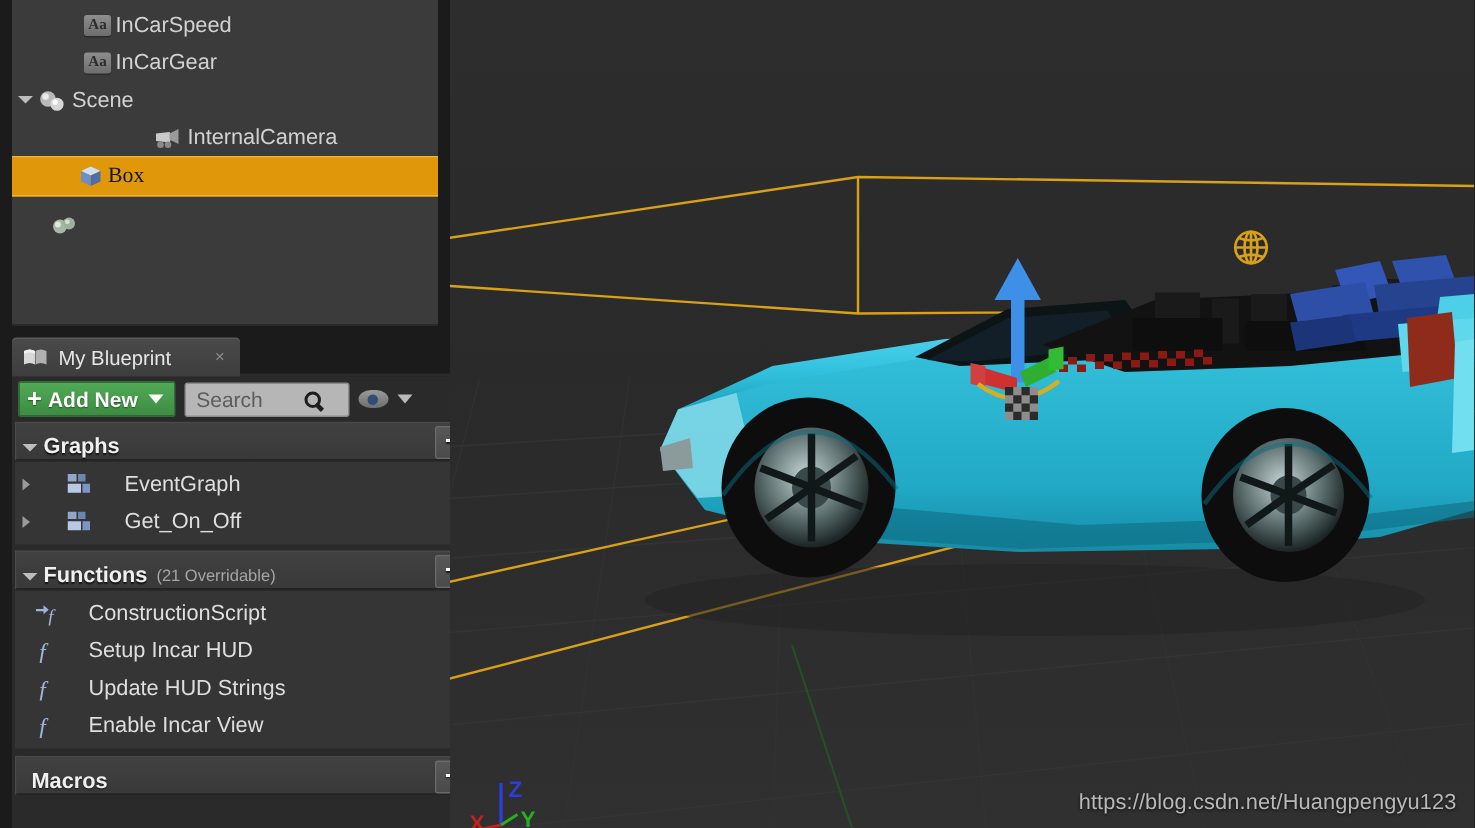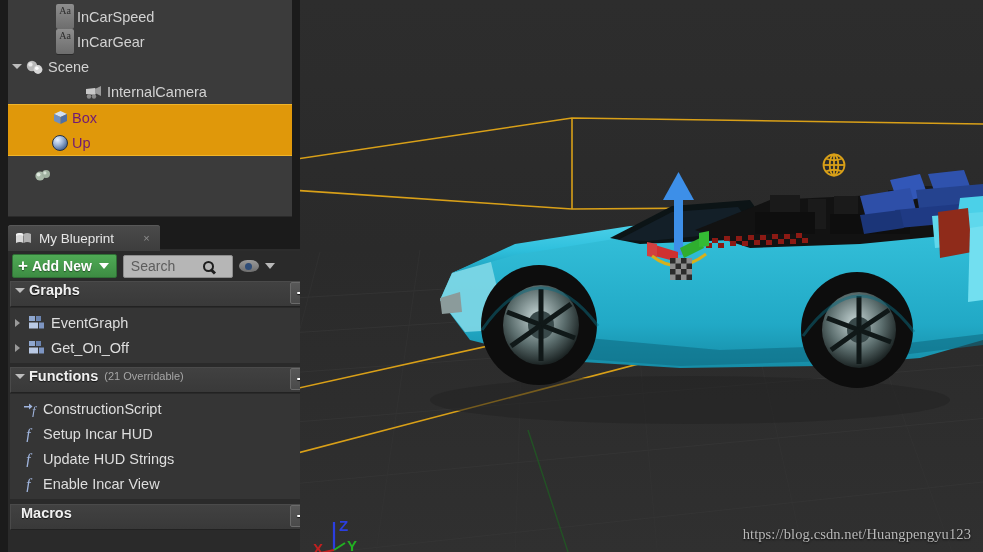--- a/index.html
+++ b/index.html
@@ -43,48 +43,49 @@
     display: flex;
     align-items: center;
     font-size: 14.5px;
     color: #d2d2d2;
     padding-left: 4px;
     position: relative;
     white-space: nowrap;
   }
   .tree-row.selected {
     background: #e0980a;
-    color: #701a75;
+    color: #0f172a;
+    font-family: Liberation Serif, serif;
   }
   .sel-group {
     background: #e0980a;
     border: 1px solid #f0b52a;
     border-left: none;
     border-right: none;
     position: relative;
   }
   .sel-group::before {
     content:"";
     position:absolute; left:0; top:0; bottom:0; width:3px;
     background:#e0980a;
   }
   .tree-label { margin-left: 3px; }
 
   .indent-1 { padding-left: 48px; }
-  .indent-3 { padding-left: 76px; }
+  .indent-3 { padding-left: 76px; margin-left: 18px; }
   .indent-sel { padding-left: 44px; }
   .indent-root { padding-left: 26px; }
 
   
   .ico { display:inline-block; flex:0 0 auto; position:relative; }
   .ico-aa {
-    width:18px; height:25px;
+    width:18px; height:14px;
     background: linear-gradient(#8e8e8e,#6d6d6d);
     border-radius:2px;
-    color:#2c2c2c; font-size:10px; font-weight:normal;
+    color:#2c2c2c; font-size:10px; font-weight:bold;
     line-height:14px; text-align:center;
     font-family:"Liberation Serif", serif;
     box-shadow: 0 1px 0 #2a2a2a;
   }
   .ico-scene {
     width:20px; height:16px;
   }
   .ico-cam { width:20px; height:14px; }
   .ico-box { width:17px; height:17px; }
   .ico-sphere { width:16px; height:16px; border-radius:50%;
@@ -211,21 +212,21 @@
 
   .bp-body {
     background:#2a2a2a;
     flex:1 1 auto;
     overflow:hidden;
     padding: 0 2px 0 2px;
   }
   .section-hdr {
     height:26px;
     background: linear-gradient(#414141,#393939);
-    display:flex; align-items:flex-start;
+    display:flex; align-items:flex-end;
     padding-left:4px;
     color:#f0f0f0; font-size:14.5px; font-weight:bold;
     justify-content:space-between;
     border:1px solid #4a4a4a;
     border-bottom:1px solid #222;
     margin-bottom:1px;
     text-shadow:0 1px 1px rgba(0,0,0,.7);
   }
   .section-hdr .lhs{display:flex;align-items:center;gap:1px;}
   .sub-note {
@@ -235,40 +236,39 @@
   .plus-btn {
     width:24px;height:22px;margin-right:2px;
     background:linear-gradient(#585858,#4a4a4a);
     border:1px solid #6a6a6a; border-radius:2px;
     color:#fff; font-size:19px; font-weight:bold;
     line-height:19px; text-align:center;
   }
   .list-row {
     height:25px; display:flex; align-items:center;
     color:#dedede; font-size:14.5px;
-    padding-left:5px; gap:4px;
+    padding-left:5px; gap:20px;
   }
   .sec-list{ background:#353535; padding:2px 0 3px 0;}
   .ico-graph{width:18px;height:13px;}
   .ico-fn{width:16px;height:17px;}
 
   
   .viewport {
     flex: 1 1 auto;
     position:relative;
     overflow:hidden;
     background:#2b2b2b;
   }
   .vp-svg{position:absolute;left:0;top:0;width:683px;height:552px;}
   .watermark{
     position:absolute; right:12px; bottom:9px;
     color:#b9b9b9; font-size:14.5px;
     letter-spacing:.1px;
     text-shadow:0 1px 2px rgba(0,0,0,.8);
-    font-family:Liberation Serif, serif;
   }
   .axis-ind{position:absolute;left:12px;bottom:0px;width:70px;height:48px;}
 </style>
 </head>
 <body>
 
 <div class="app">
 
   <div class="left-col">
 
@@ -314,24 +314,20 @@
       <div class="sel-group">
         <div class="tree-row selected indent-sel">
           <span class="ico ico-box">
             <svg width="17" height="17" viewBox="0 0 17 17">
               <path d="M2 5 L8.5 2 L15 5 L8.5 8 Z" fill="#cfe0f5"></path>
               <path d="M2 5 L8.5 8 L8.5 15 L2 12 Z" fill="#6f8fc0"></path>
               <path d="M15 5 L8.5 8 L8.5 15 L15 12 Z" fill="#4f6fa3"></path>
             </svg>
           </span>
           <span class="tree-label">Box</span>
-        </div>
-        <div class="tree-row selected indent-sel">
-          <span class="ico ico-sphere"></span>
-          <span class="tree-label" style="margin-left:4px">Up</span>
         </div>
       </div>
 
       <div style="height:6px"></div>
 
       <div class="tree-row indent-root">
         <span class="ico ico-vm">
           <svg width="20" height="16" viewBox="0 0 20 16">
             <circle cx="6" cy="9" r="4.6" fill="#a8b8a8"></circle>
             <circle cx="4.6" cy="7.6" r="1.9" fill="#dfe9df"></circle>

